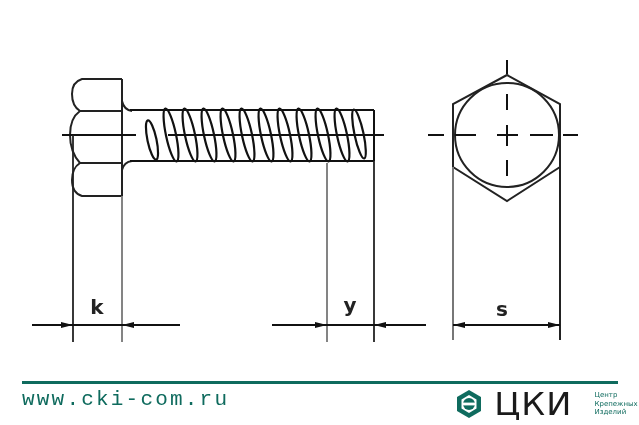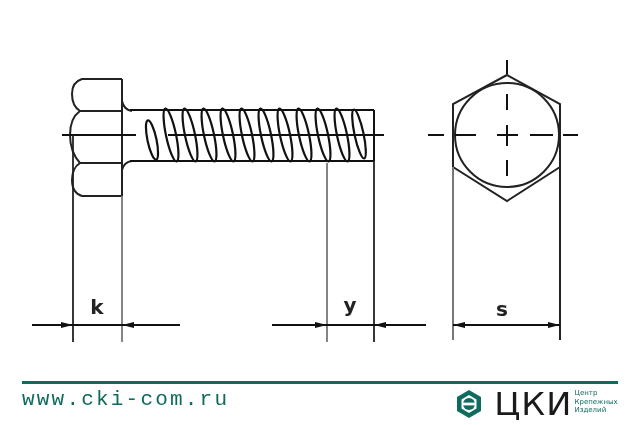--- a/index.html
+++ b/index.html
@@ -2,25 +2,25 @@
 <html><head>
   <meta charset="utf-8">
   <style>
     html, body { margin: 0; padding: 0; background: #ffffff; }
     body { width: 639px; height: 425px; position: relative; overflow: hidden;
            font-family: "DejaVu Sans", sans-serif; }
     #drawing { position: absolute; left: 0; top: 0; }
     .footer-rule { position: absolute; left: 22px; top: 381px; width: 596px; height: 3px; background: #0f6b5e; }
     .site-url { position: absolute; left: 22px; top: 388px; font-family: Liberation Mono, monospace;
                 font-size: 21px; letter-spacing: 2.2px; color: #0f6b5e; font-weight: normal; text-decoration: none; }
-    .brand { position: absolute; left: 456px; top: 389px; height: 30px; display: flex; align-items: flex-start; }
+    .brand { position: absolute; left: 456px; top: 389px; height: 30px; display: flex; align-items: center; }
     .brand-logo { width: 26px; height: 30px; }
     .brand-name { font-family: "DejaVu Sans", sans-serif; font-size: 32px; font-weight: normal; color: #1a1a1a;
                   margin-left: 14px; letter-spacing: 1px; line-height: 30px; transform: scaleX(1.05); }
-    .brand-tagline { margin-left: 4px; display: flex; flex-direction: column; font-family: "DejaVu Sans", sans-serif;
+    .brand-tagline { margin-left: 24px; display: flex; flex-direction: column; font-family: "DejaVu Sans", sans-serif;
                      font-size: 7px; line-height: 8.5px; color: #0f6b5e; }
   </style>
 </head>
 <body>
 
 <svg id="drawing" width="639" height="380" viewBox="0 0 639 380" xmlns="http://www.w3.org/2000/svg">
   <defs>
     <marker id="arrR" markerWidth="12" markerHeight="6" refX="12" refY="3" orient="auto" markerUnits="userSpaceOnUse">
       <path d="M0,0 L12,3 L0,6 Z" fill="#111"></path>
     </marker>

